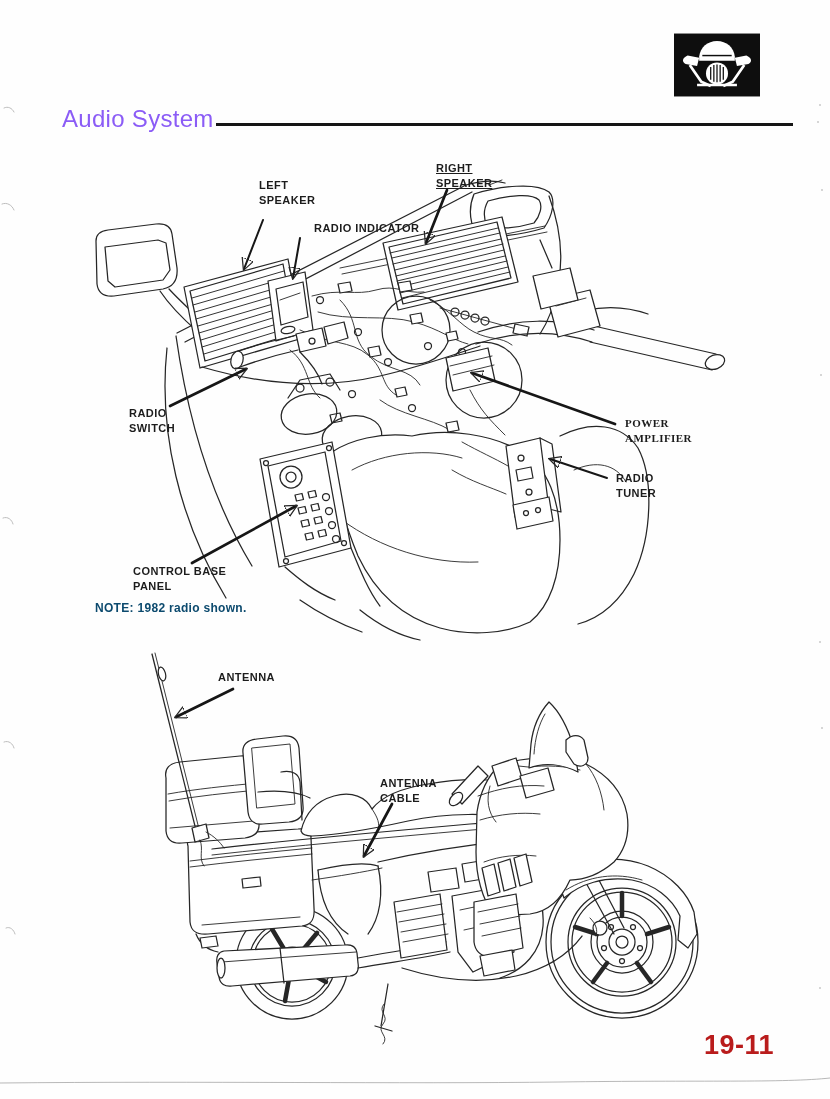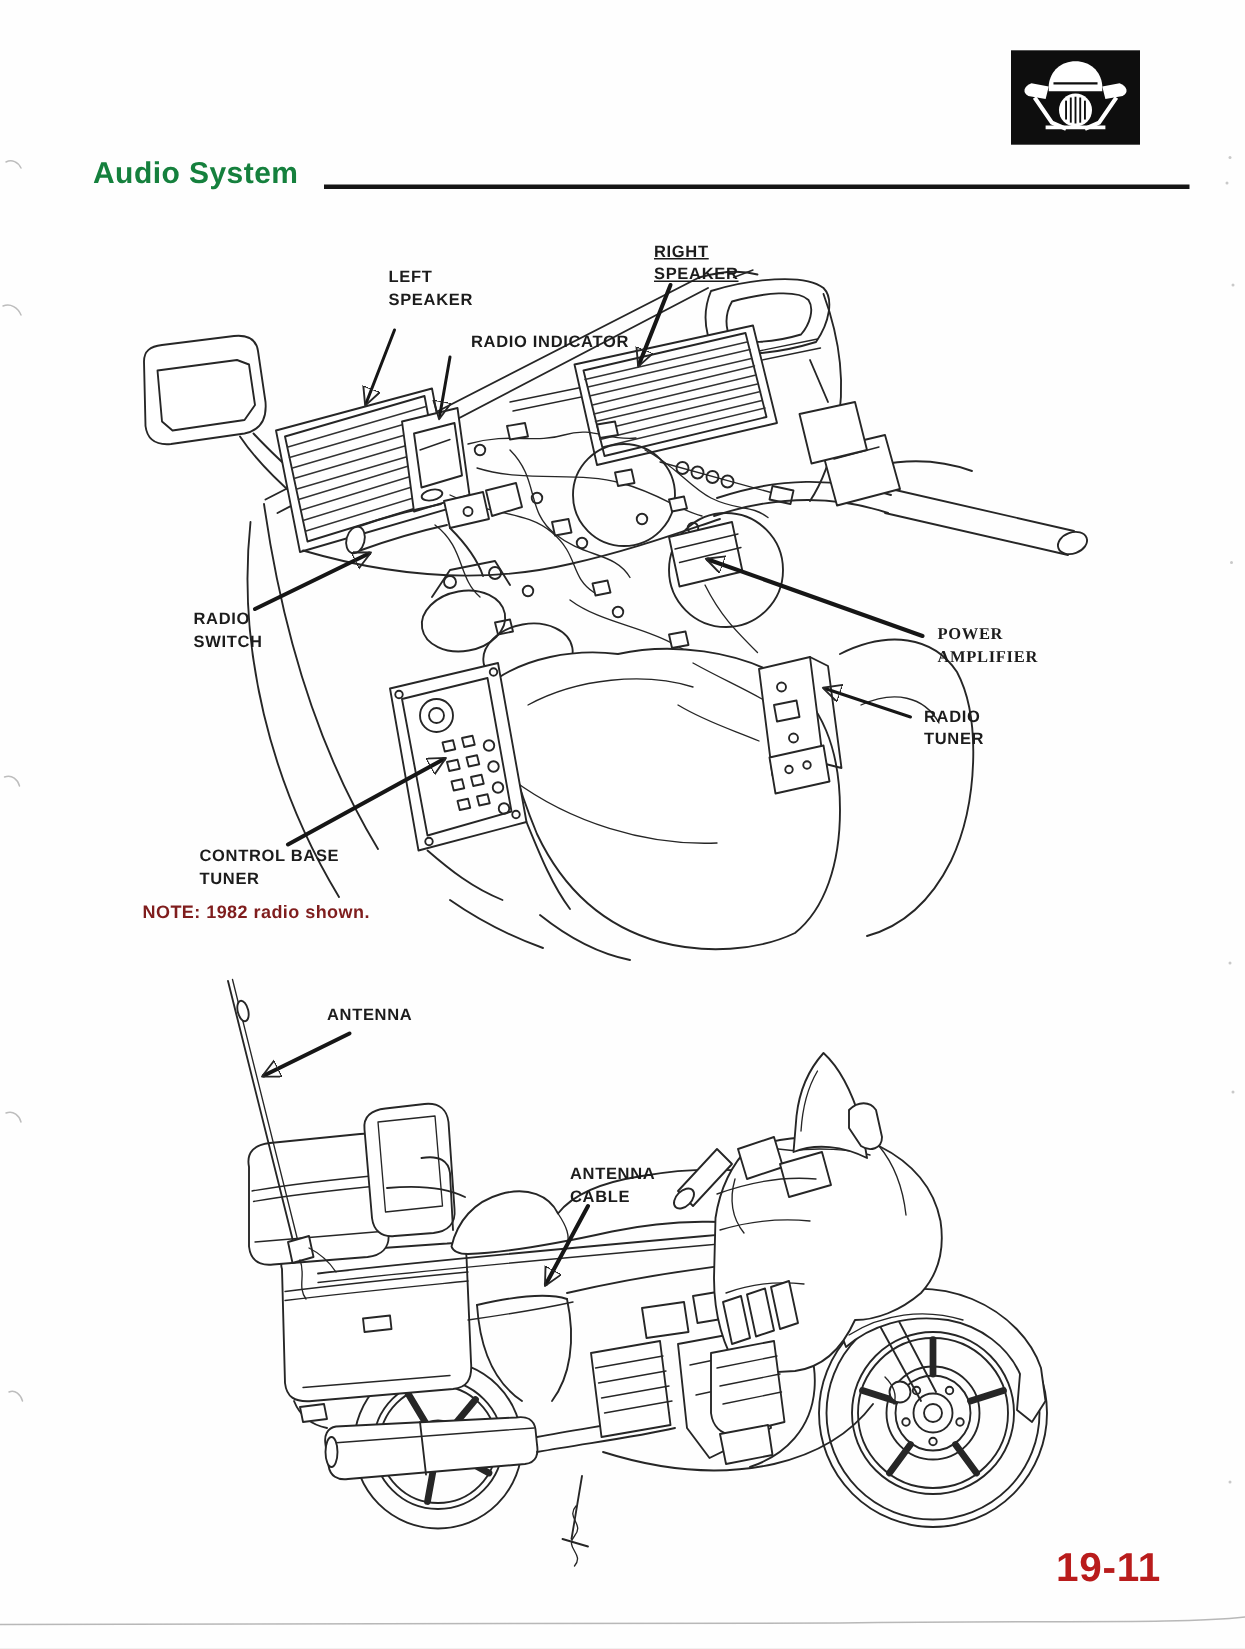--- a/index.html
+++ b/index.html
@@ -16,31 +16,31 @@
   .art .hl{stroke-width:1;stroke:#333;}
   .art .thin{stroke-width:.9;}
   .art .spk{stroke-width:4.5;}
   .art .arrow{stroke:#161616;stroke-width:2;marker-end:url(#ah);}
   .art .arrow.thick{stroke-width:2.7;}
   .art .scan{stroke:#bdbdbd;stroke-width:1;}
   .art .pageedge{stroke:#9a9a9a;stroke-width:1;opacity:.7;}
   .art .dot{fill:#c9c9c9;stroke:none;}
   .chapter-box{position:absolute;left:674px;top:32px;width:86px;height:66px;}
   .page-title{
-    position:absolute;left:62px;top:105px;font-size:20px;font-weight:700;
-    letter-spacing:.3px;color:#15803d;
+    position:absolute;left:62px;top:105px;font-size:24px;font-weight:400;
+    letter-spacing:.3px;color:#8b5cf6;
   }
   .title-rule{position:absolute;left:216px;top:123px;width:577px;height:3px;background:#151515;}
   .dlabel{
     position:absolute;font-size:11px;font-weight:700;letter-spacing:.45px;
     line-height:1.34;color:#1c1c1c;white-space:pre-line;
   }
   .note{
     position:absolute;left:75px;top:601px;font-size:12px;font-weight:700;
-    letter-spacing:.3px;color:#7f1d1d;padding-left:20px;
+    letter-spacing:.3px;color:#0c4a6e;padding-left:20px;
   }
   .page-number{
     position:absolute;left:704px;top:1030px;font-size:27px;font-weight:700;
     letter-spacing:.5px;color:#b91c1c;
   }
 </style>
 </head>
 <body>
 
 <div class="page">
@@ -434,21 +434,21 @@
   <div class="dlabel" style="left:283px;top:221px;padding-left:31px;">RADIO INDICATOR</div>
   <div class="dlabel" style="left:436px;top:161px;text-decoration:underline;">RIGHT
 SPEAKER</div>
   <div class="dlabel" style="left:129px;top:406px;">RADIO
 SWITCH</div>
   <div class="dlabel" style="left:625px;top:416px;font-family:Liberation Serif, serif;">POWER
 AMPLIFIER</div>
   <div class="dlabel" style="left:616px;top:471px;">RADIO
 TUNER</div>
   <div class="dlabel" style="left:133px;top:564px;">CONTROL BASE
-TUNER</div>
+PANEL</div>
 
   <div class="note">NOTE:  1982 radio shown.</div>
 
   <div class="dlabel" style="left:218px;top:670px;">ANTENNA</div>
   <div class="dlabel" style="left:380px;top:776px;">ANTENNA
 CABLE</div>
 
   <div class="page-number">19-11</div>
 </div>
 

